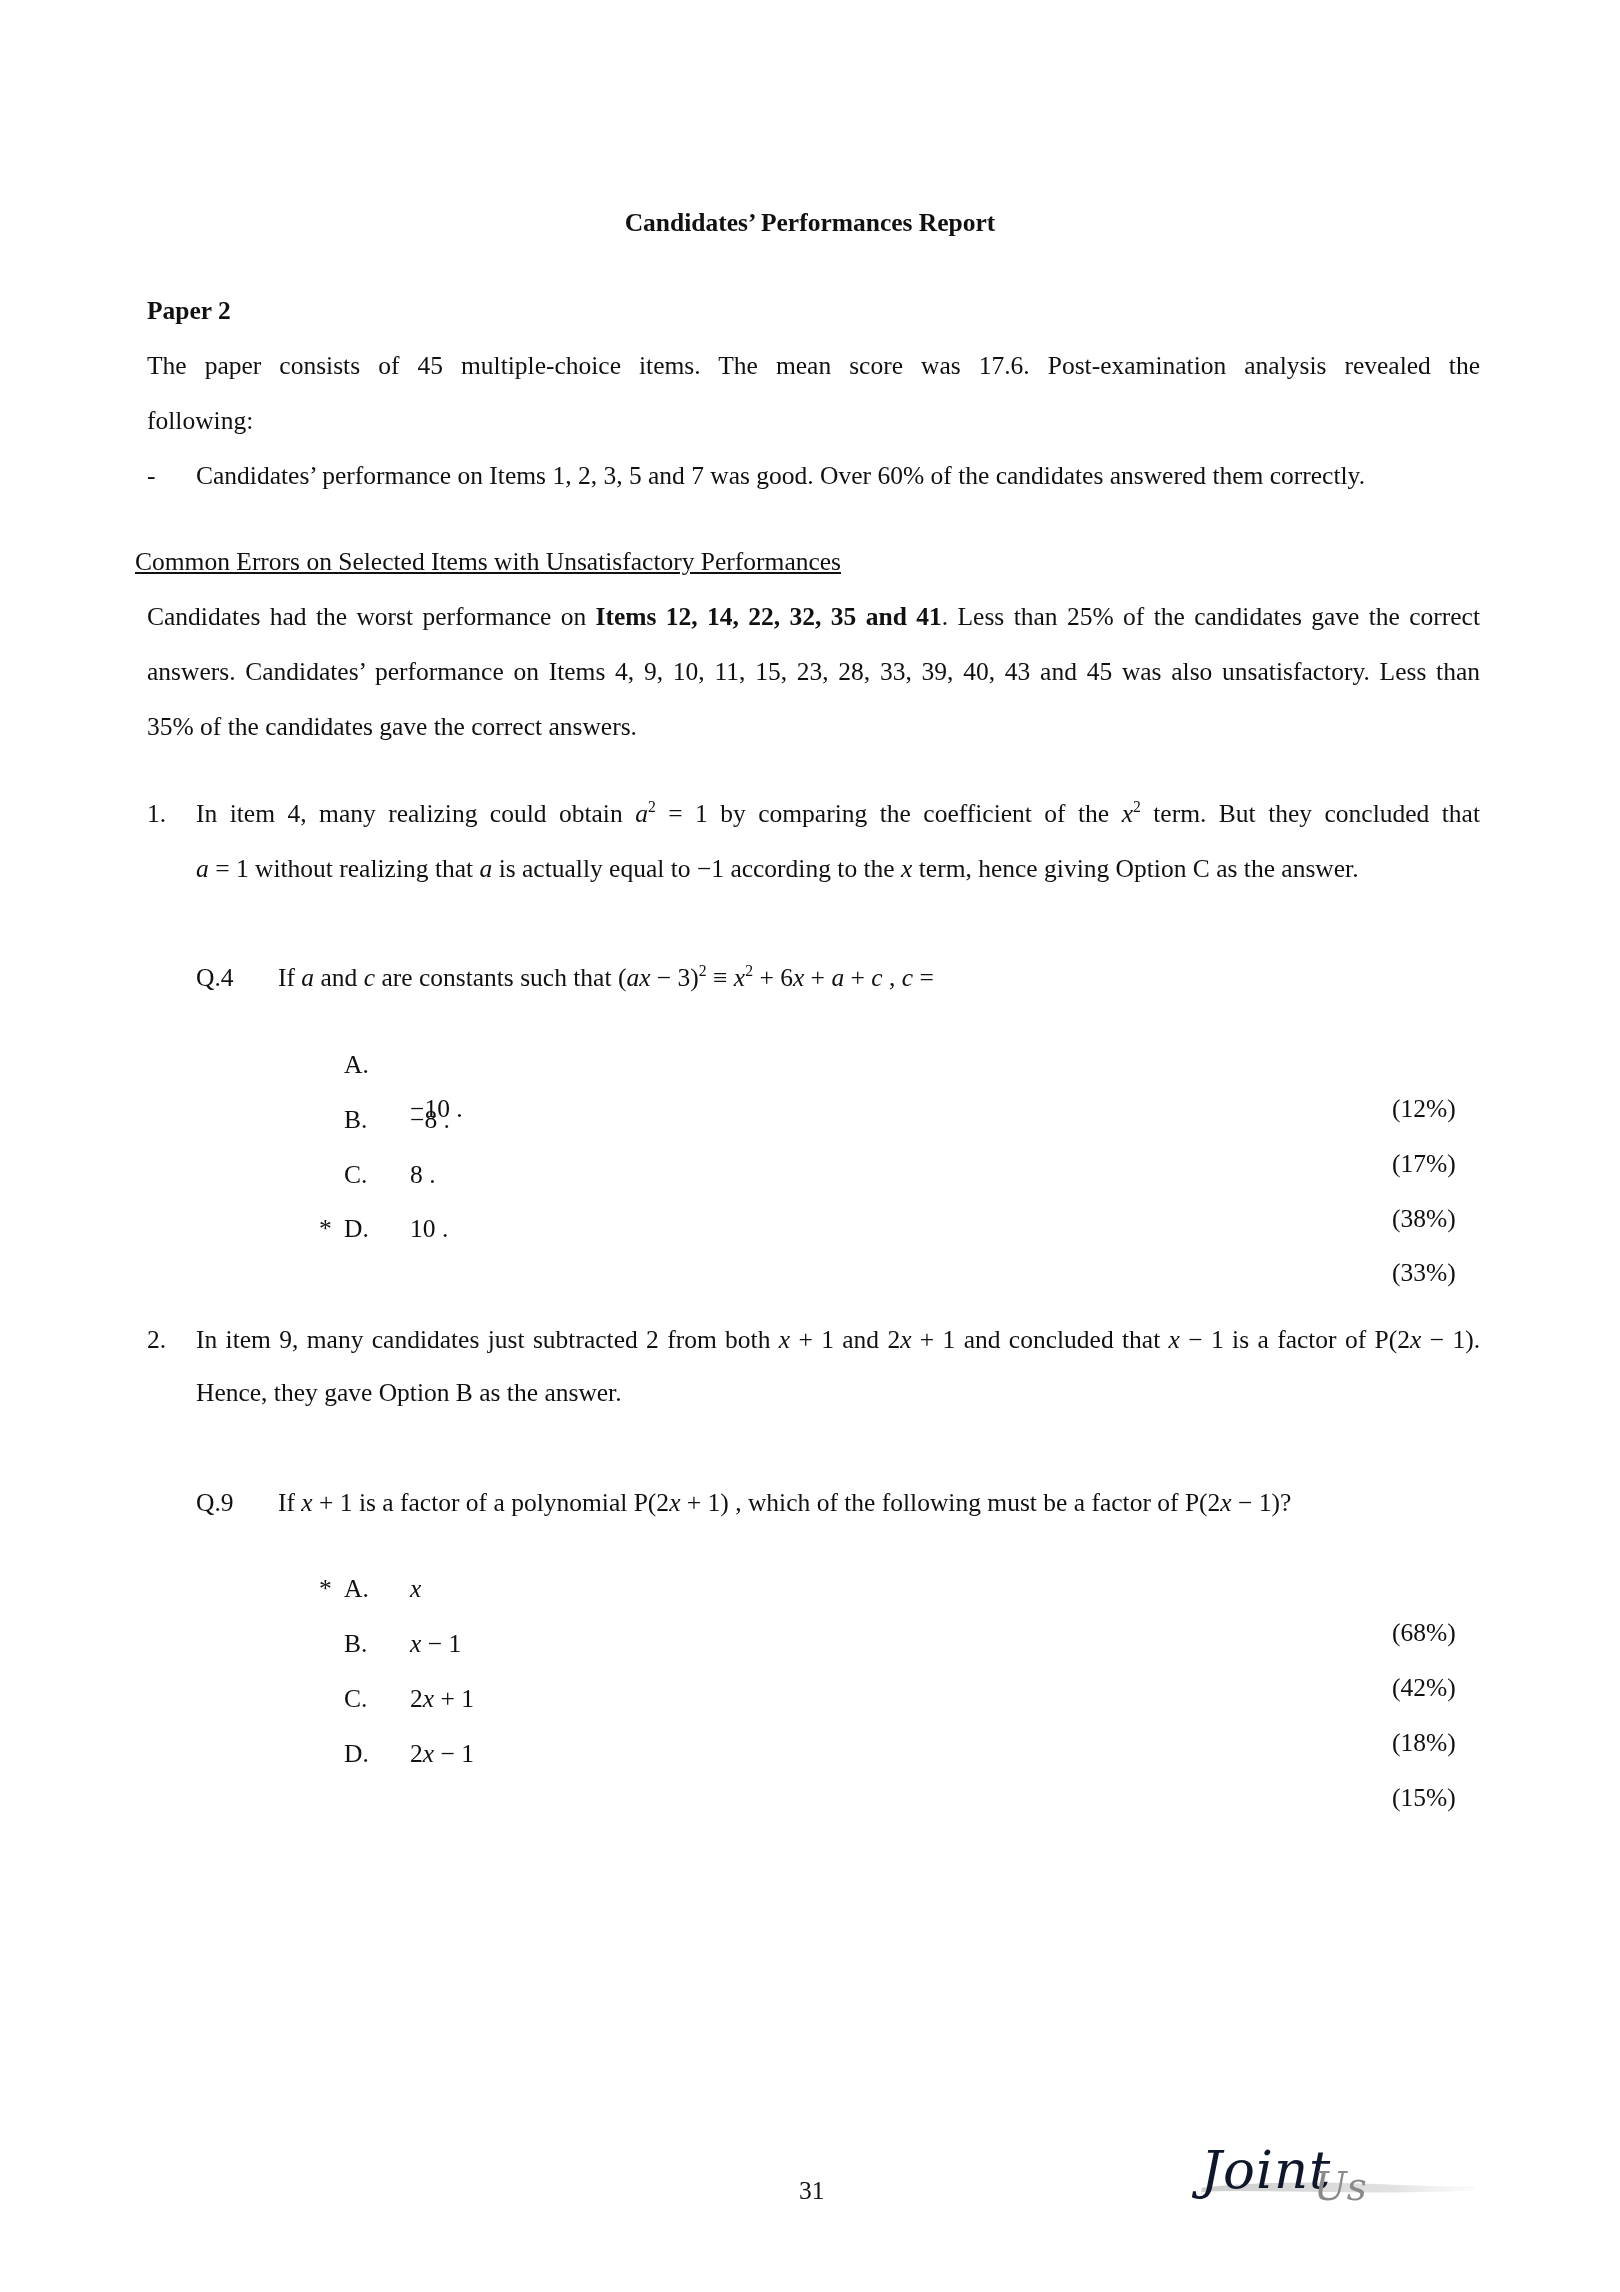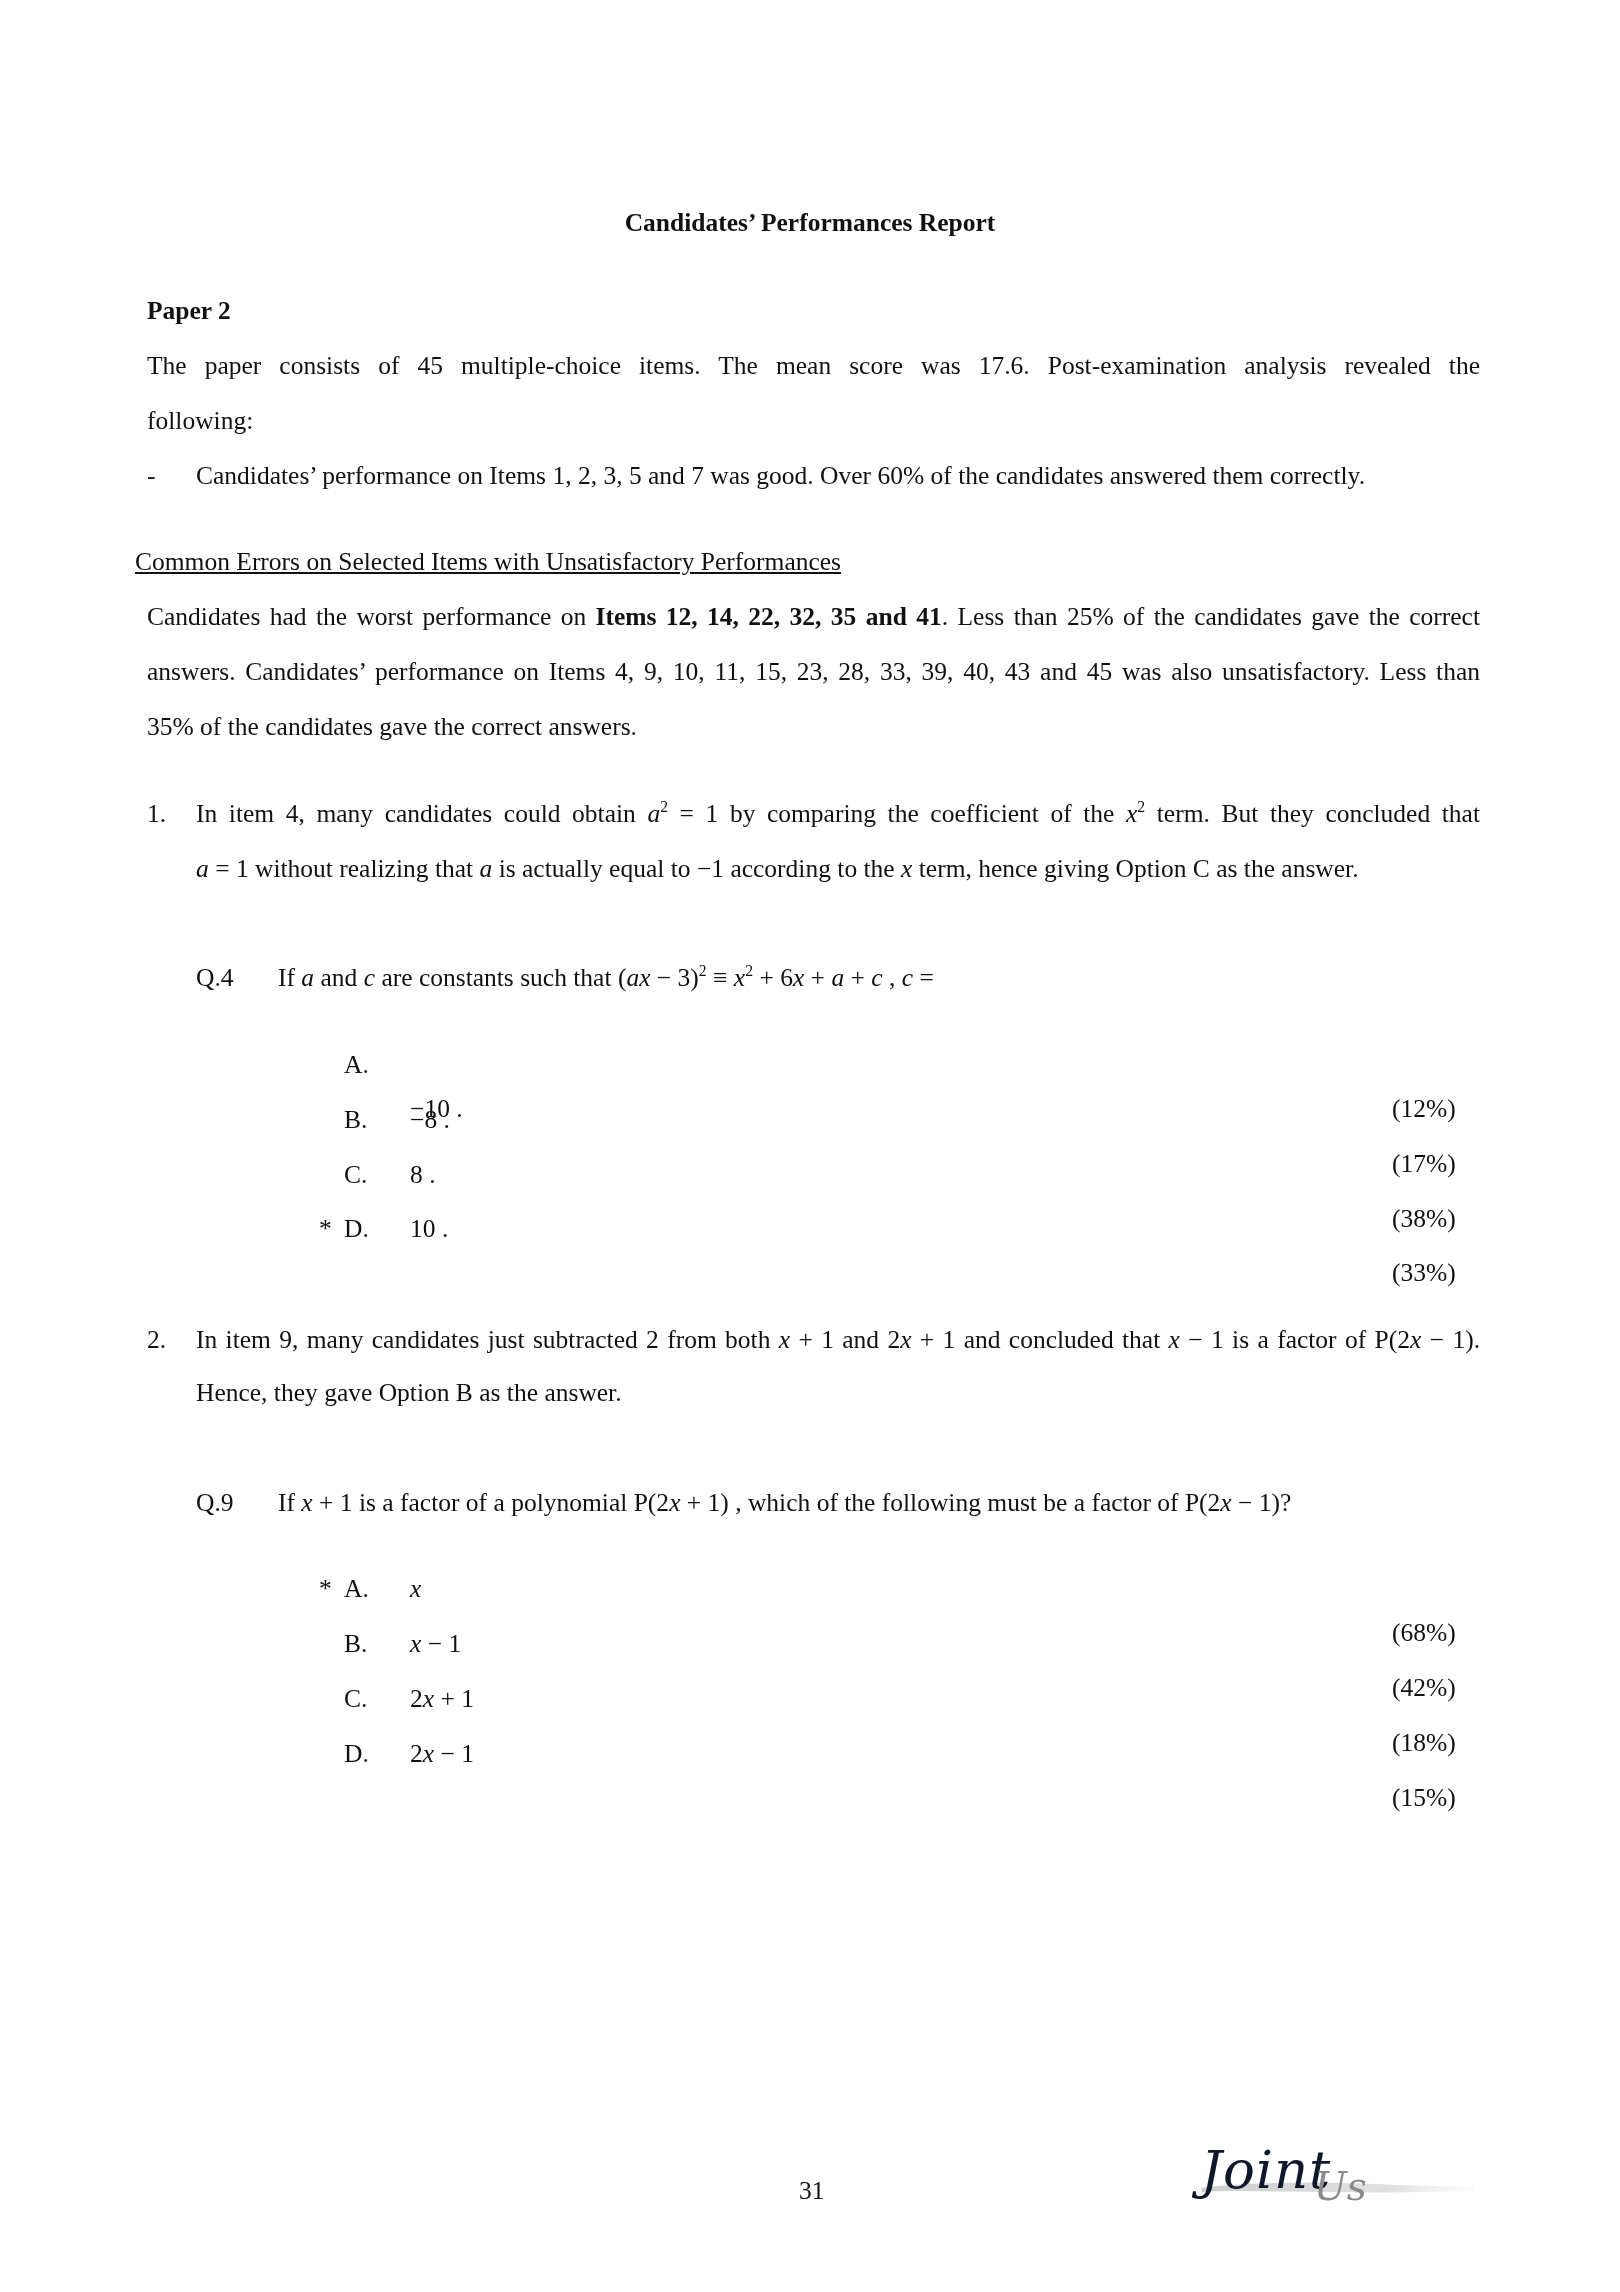--- a/index.html
+++ b/index.html
@@ -44,21 +44,21 @@
   <div class="abs bullet-dash" style="top:461px;">-</div>
   <div class="abs bullet-text" style="top:461px;">Candidates’ performance on Items 1, 2, 3, 5 and 7 was good. Over 60% of the candidates answered them correctly.</div>
 
   <div class="abs section-heading">Common Errors on Selected Items with Unsatisfactory Performances</div>
 
   <div class="abs justify-line" style="top:602px;"><span>Candidates had the worst performance on </span><b>Items 12, 14, 22, 32, 35 and 41</b><span>. Less than 25% of the candidates gave the correct</span></div>
   <div class="abs justify-line" style="top:657px;">answers. Candidates’ performance on Items 4, 9, 10, 11, 15, 23, 28, 33, 39, 40, 43 and 45 was also unsatisfactory. Less than</div>
   <div class="abs plain-line" style="top:712px;">35% of the candidates gave the correct answers.</div>
 
   <div class="abs num" style="top:799px;">1.</div>
-  <div class="abs num-text-j" style="top:799px;"><span>In item 4, many candidates could obtain </span><i class="v">a</i><sup>2</sup><span> = 1 by comparing the coefficient of the </span><i class="v">x</i><sup>2</sup><span> term. But they concluded that</span></div>
+  <div class="abs num-text-j" style="top:799px;"><span>In item 4, many realizing could obtain </span><i class="v">a</i><sup>2</sup><span> = 1 by comparing the coefficient of the </span><i class="v">x</i><sup>2</sup><span> term. But they concluded that</span></div>
   <div class="abs num-text" style="top:854px;"><i class="v">a</i><span> = 1 without realizing that </span><i class="v">a</i><span> is actually equal to −1 according to the </span><i class="v">x</i><span> term, hence giving Option C as the answer.</span></div>
 
   <div class="abs q-label" style="top:963px;">Q.4</div>
   <div class="abs q-text" style="top:963px;"><span>If </span><i class="v">a</i><span> and </span><i class="v">c</i><span> are constants such that (</span><i class="v">ax</i><span> − 3)</span><sup>2</sup><span> ≡ </span><i class="v">x</i><sup>2</sup><span> + 6</span><i class="v">x</i><span> + </span><i class="v">a</i><span> + </span><i class="v">c</i><span> , </span><i class="v">c</i><span> =</span></div>
 
   <div>
     <div class="abs opt-star" style="top:1050px;"></div>
     <div class="abs opt-letter" style="top:1050px;">A.</div>
     <div class="abs opt-value" style="top:1094px;">−10 .</div>
     <div class="abs opt-pct" style="top:1050px;">(12%)</div>

